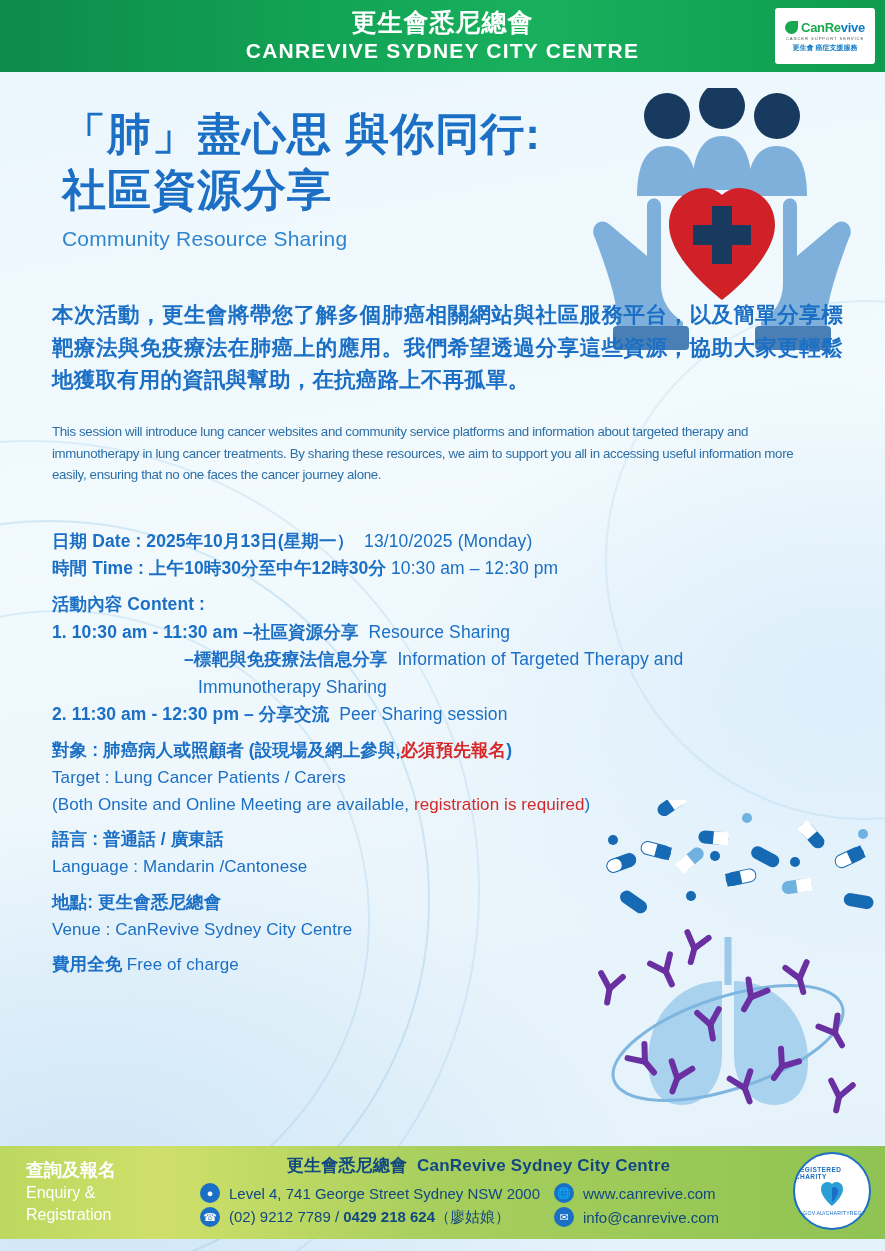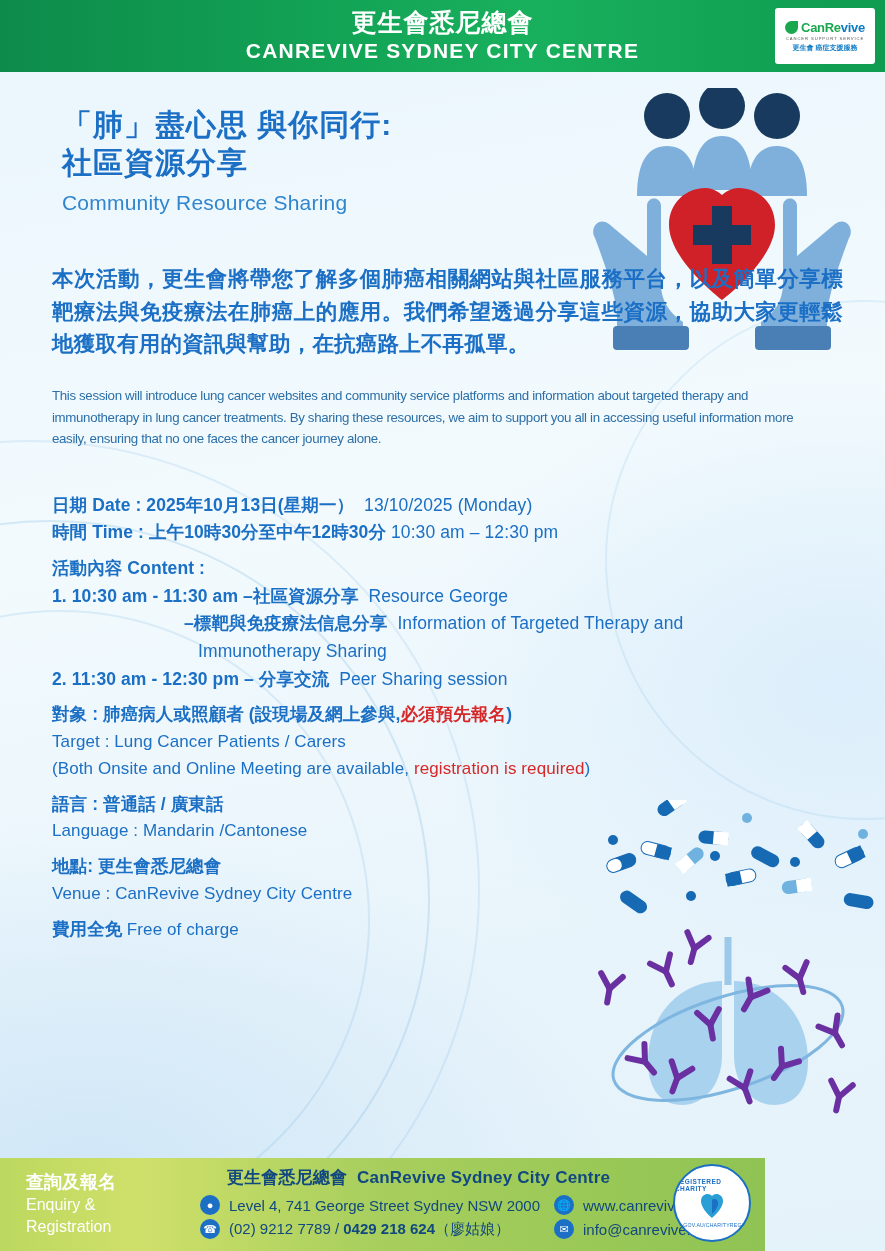--- a/index.html
+++ b/index.html
@@ -60,21 +60,21 @@
   .logo-leaf { width: 13px; height: 13px; background:#1aa84f; border-radius: 50% 0 50% 50%; }
   .logo-word { font-size: 13px; font-weight: bold; color:#0e7bc4; letter-spacing:-0.3px; }
   .logo-word span { color:#1aa84f; }
   .logo-sub { font-size: 4.2px; color:#555; letter-spacing: 0.9px; margin-top:1px; }
   .logo-cn { font-size: 7px; color:#0e7bc4; margin-top:2px; font-weight:bold; }
 
   
   .title-wrap { position: relative; padding: 34px 0 0 62px; z-index: 4; }
   .t-cn {
     color: #1b6fc4;
-    font-size: 30px;
+    font-size: 44px;
     font-weight: bold;
     line-height: 1.28;
     letter-spacing: 1px;
     text-shadow: 0 1px 0 rgba(255,255,255,0.6);
   }
   .t-en {
     color: #2f86cf;
     font-size: 21px;
     line-height: 1.35;
     margin-top: 6px;
@@ -117,21 +117,21 @@
   .sub { font-weight: normal; font-size: 17px; }
 
   
   .pills { position:absolute; right: 0; top: 800px; width: 290px; height: 115px; z-index: 2; }
 
   
   .bio { position:absolute; right: 10px; top: 915px; width: 285px; height: 215px; z-index: 2; }
 
   
   .footer {
-    position:absolute; left:0; bottom:0; width: 765px; height: 93px;
+    position:absolute; left:0; bottom:12px; width: 885px; height: 93px;
     background: linear-gradient(90deg, #bcd85f 0%, #cfe06a 18%, #a9cf5e 48%, #9bc957 75%, #8fc354 100%);
     z-index: 6;
     display: flex; align-items: stretch;
   }
   .footer-left {
     width: 192px; padding: 12px 0 0 26px; color:#ffffff;
   }
   .fl-cn { font-size: 18px; font-weight: bold; line-height: 1.35; }
   .fl-en { font-size: 16px; line-height: 1.35; }
   .footer-right { flex: 1; padding-top: 8px; position: relative; }
@@ -235,21 +235,21 @@
       <span class="nb">10:30 am – 12:30 pm</span>
     </div>
 
     <div class="blk">
       <div class="line b">活動內容 Content :</div>
 
       <div class="line">
         <span class="b">1.</span>
         <span class="b">10:30 am - 11:30 am</span>
         <span class="b">–</span><span class="b">社區資源分享</span>
-        &nbsp;<span class="nb">Resource George</span>
+        &nbsp;<span class="nb">Resource Sharing</span>
       </div>
 
       <div class="line indent-2">
         <span class="b">–</span><span class="b">標靶與免疫療法信息分享</span>
         &nbsp;<span class="nb">Information of Targeted  Therapy and</span>
       </div>
 
       <div class="line indent-3">
         <span class="nb">Immunotherapy Sharing</span>
       </div>

